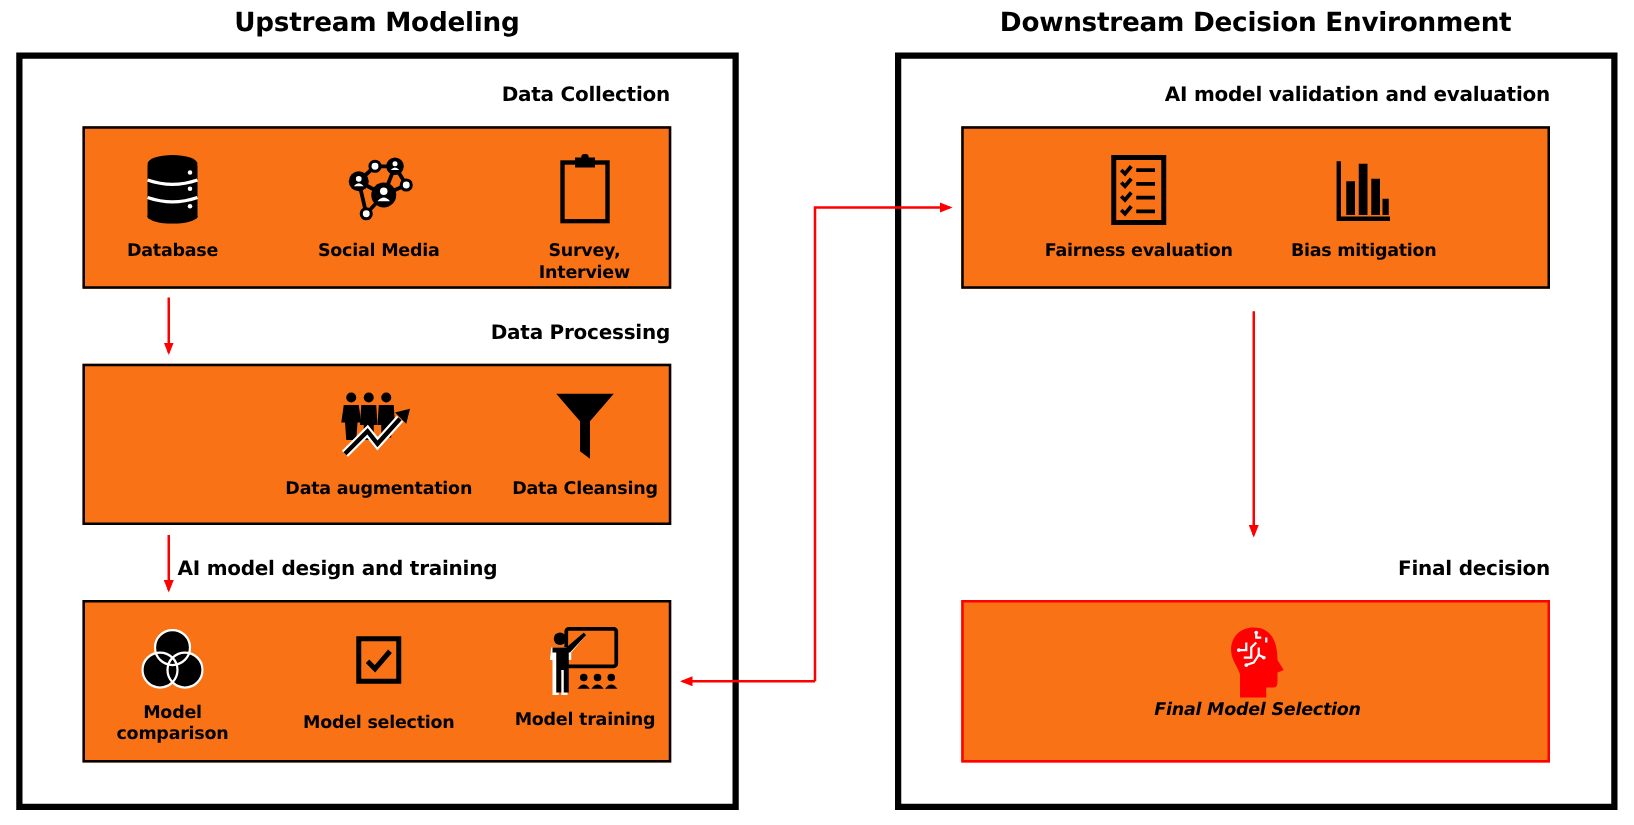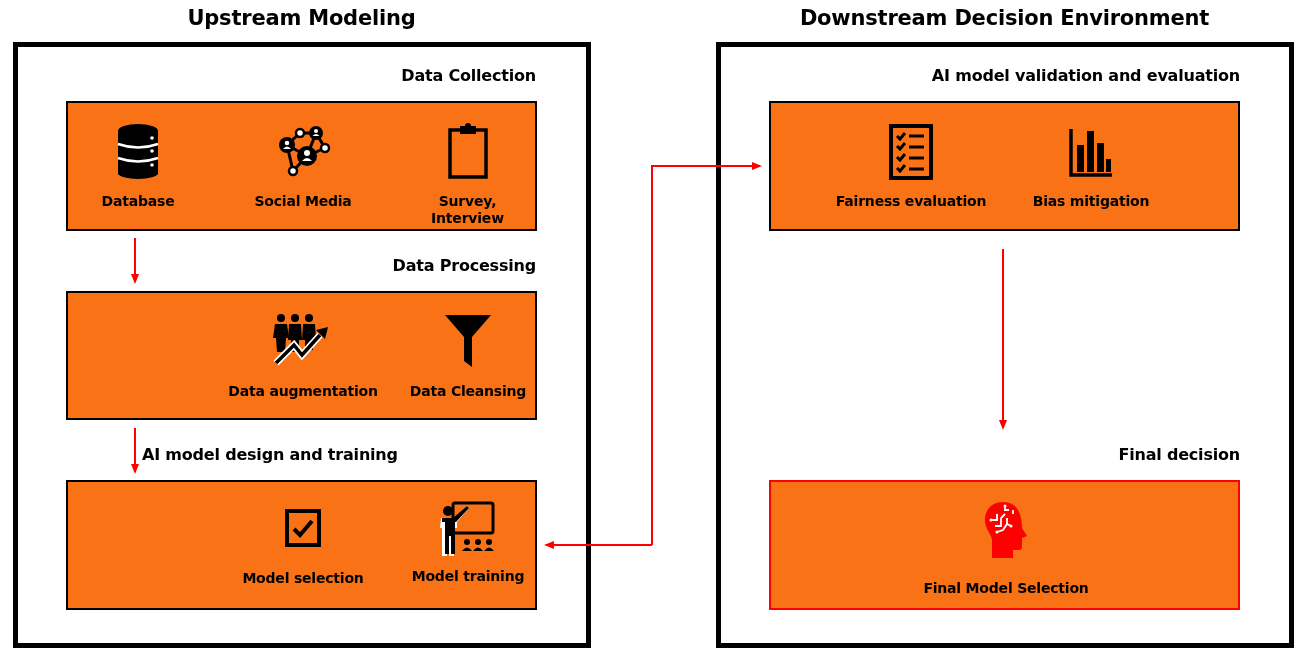--- a/index.html
+++ b/index.html
@@ -97,20 +97,32 @@
   <div class="item" style="left:330px; top:20px; width:140px;">
     <svg class="icon" width="50" height="56" viewBox="0 0 50 56">
       <polygon points="2,2 48,2 29,24 29,54 21,48 21,24" fill="#000"></polygon>
     </svg>
     <div class="lbl" style="margin-top:14px;">Data Cleansing</div>
   </div>
 </div>
 
 <div class="sec-title" style="left:142px; top:445px;">AI model design and training</div>
 <div class="inner" style="left:66px; top:480px; width:471px; height:130px;">
+  <div class="item" style="left:0px; top:20px; width:140px;">
+    <svg class="icon" width="50" height="52" viewBox="0 0 50 52">
+      <circle cx="25" cy="16" r="14" fill="#000"></circle>
+        <circle cx="15" cy="34" r="14" fill="#000"></circle>
+        <circle cx="35" cy="34" r="14" fill="#000"></circle>
+      <circle cx="25" cy="16" r="14" fill="none" stroke="#fff" stroke-width="1.8"></circle>
+      <circle cx="15" cy="34" r="14" fill="none" stroke="#fff" stroke-width="1.8"></circle>
+      <circle cx="35" cy="34" r="14" fill="none" stroke="#fff" stroke-width="1.8"></circle>
+    </svg>
+    <div class="lbl" style="margin-top:8px;">Model
+comparison</div>
+  </div>
   <div class="item" style="left:330px; top:18px; width:140px;">
     <svg class="icon" width="62" height="58" viewBox="0 0 62 58">
       <rect x="16" y="3" width="40" height="30" fill="none" stroke="#000" stroke-width="3" rx="2"></rect>
       <circle cx="11" cy="11" r="5" fill="#000"></circle>
       <path d="M4 18 h13 l13 -12 l2 2 l-12 14 v6 h-3 v28 h-5 v-18 h-2 v18 h-5 v-28 h-2z" fill="#fff" stroke="none"></path>
       <path d="M4 18 h12 l14 -12 l2 2 l-13 14 h-1 v32 h-4 v-18 h-2 v18 h-4 v-32 h-3 v-4z" fill="#000"></path>
       <g fill="#000">
         <circle cx="30" cy="42" r="3"></circle>
           <path d="M25 51 q5 -7 10 0z"></path>
         <circle cx="41" cy="42" r="3"></circle>
@@ -173,21 +185,21 @@
         <polyline points="14,32 20,30 24,24 28,26"></polyline>
           <polyline points="24,24 24,18"></polyline>
       </g>
       <g fill="#fff">
           <circle cx="8" cy="20" r="1.5"></circle>
           <circle cx="22" cy="6" r="1.5"></circle>
           <circle cx="28" cy="26" r="1.5"></circle>
           <circle cx="14" cy="32" r="1.5"></circle>
         </g>
     </svg>
-    <div class="lbl" style="margin-top:20px;">Final Model Selection</div>
+    <div class="lbl" style="font-style:italic;">Final Model Selection</div>
   </div>
 </div>
 
 <svg class="overlay" width="1307" height="660">
   <defs>
     <marker id="ah" markerWidth="10" markerHeight="10" refX="8" refY="5" orient="auto" markerUnits="userSpaceOnUse">
       <polygon points="0,1 10,5 0,9" fill="#ff0000"></polygon>
     </marker>
   </defs>
   <line x1="135" y1="238" x2="135" y2="282" stroke="#ff0000" stroke-width="2" marker-end="url(#ah)"></line>

